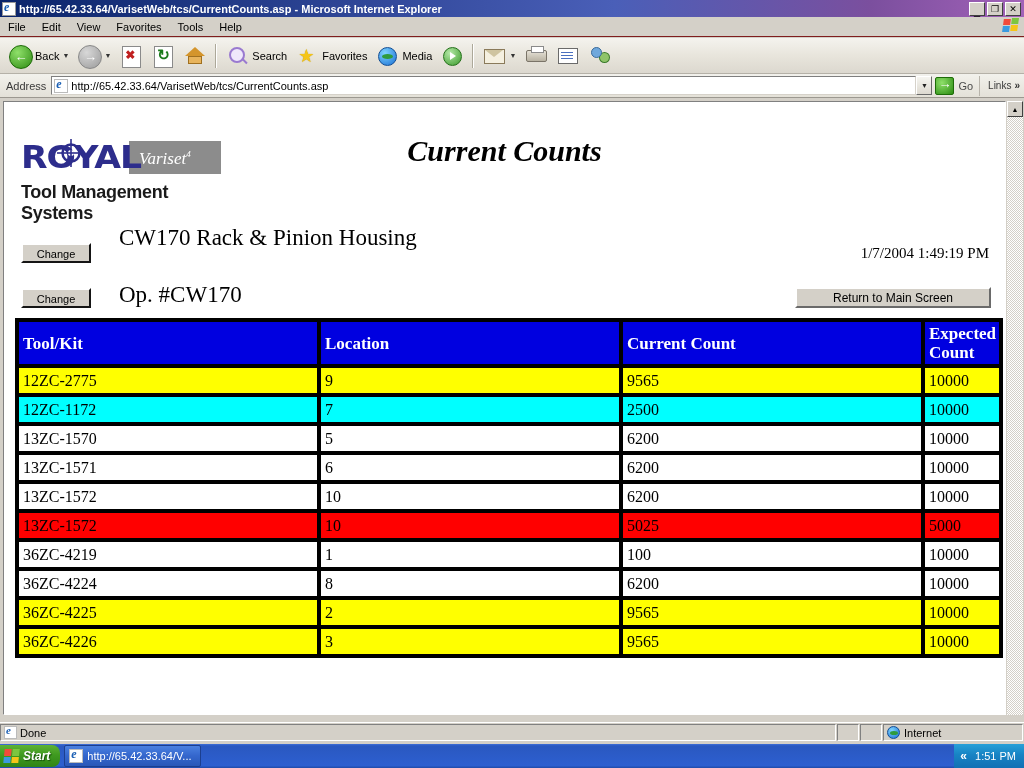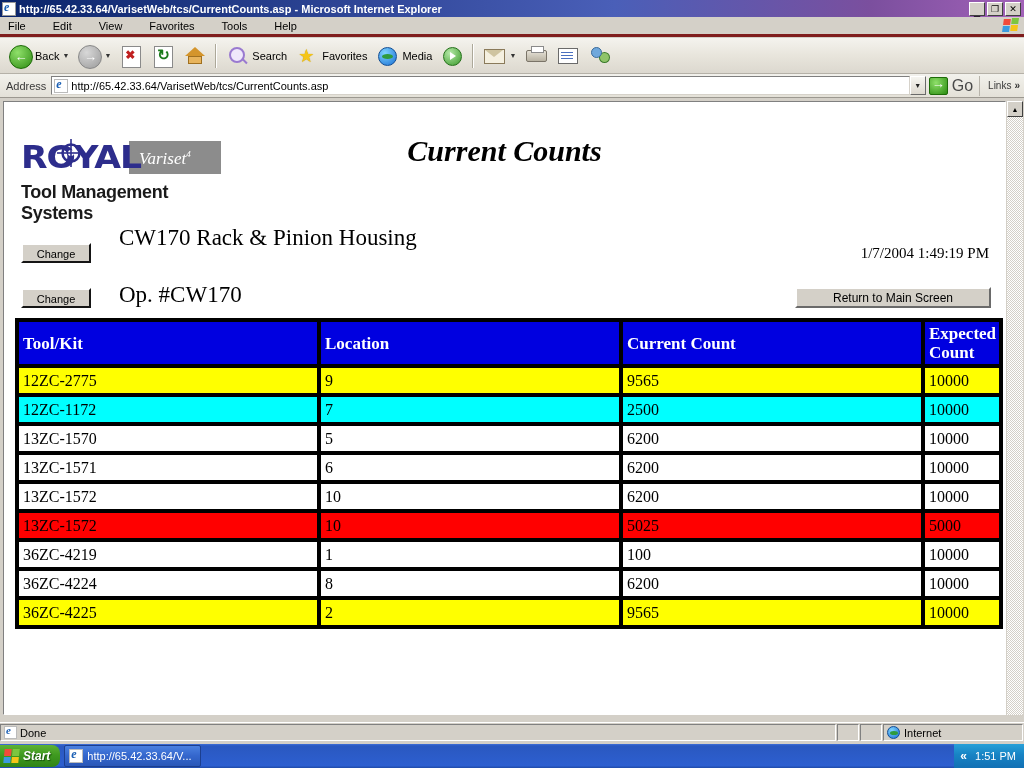--- a/index.html
+++ b/index.html
@@ -75,25 +75,24 @@
   }
   .win-btn .glyph { position: absolute; left: 0; right: 0; top: 0; }
   .wb-min .glyph { top: 2px; font-size: 11px; }
 
   
   .menubar {
     position: absolute;
     left: 0; top: 17px;
     width: 1024px; height: 20px;
     background: #d4d0c8;
-    border-bottom: 3px solid #7f1d1d;
-    display: flex;
-    align-items: center;
-    box-sizing: border-box;
-    gap: 11px;
+    border-bottom: 1px solid #7f1d1d;
+    display: flex;
+    align-items: center;
+    box-sizing: border-box;
   }
   .menu-item {
     padding: 2px 8px;
     font-size: 11px;
     color: #000;
     cursor: default;
   }
   .win-flag {
     position: absolute;
     right: 4px; top: 1px;
@@ -306,21 +305,21 @@
     background: radial-gradient(circle at 35% 30%, #8fe06a, #2a8b10);
     border: 1px solid #1d6b08;
     border-radius: 2px;
     position: relative;
   }
   .go-arrow::after {
     content:"\2192";
     position:absolute; left:2px; top:-2px;
     color:#fff; font-size:13px; font-weight:bold;
   }
-  .go-label { font-size:16px; color:#4a4a4a; margin-left:4px; }
+  .go-label { font-size:11px; color:#4a4a4a; margin-left:4px; }
   .links-box {
     display:flex; align-items:center; gap:3px;
     padding: 0 4px 0 8px;
     border-left: 1px solid #b8b4ab;
     height: 20px;
     flex: 0 0 auto;
   }
   .links-label { font-size:10px; color:#3a3a3a; }
   .links-chev { font-size:10px; color:#333; font-weight:bold; }
 
@@ -873,20 +872,26 @@
                 <td>8</td>
                 <td>6200</td>
                 <td>10000</td>
               </tr>
               <tr class="row-yellow">
                 <td>36ZC-4225</td>
                 <td>2</td>
                 <td>9565</td>
                 <td>10000</td>
               </tr>
+              <tr class="row-yellow">
+                <td>36ZC-4226</td>
+                <td>3</td>
+                <td>9565</td>
+                <td>10000</td>
+              </tr>
             </tbody>
         </table>
       </div>
 
     </div>
     <div class="vscroll">
       <div class="vscroll-up">▲</div>
     </div>
   </div>
 

